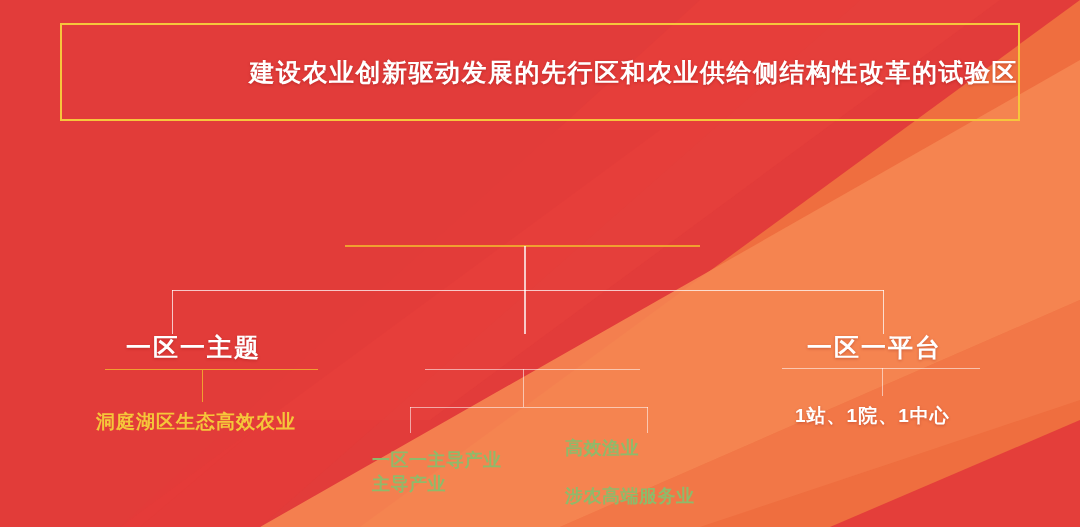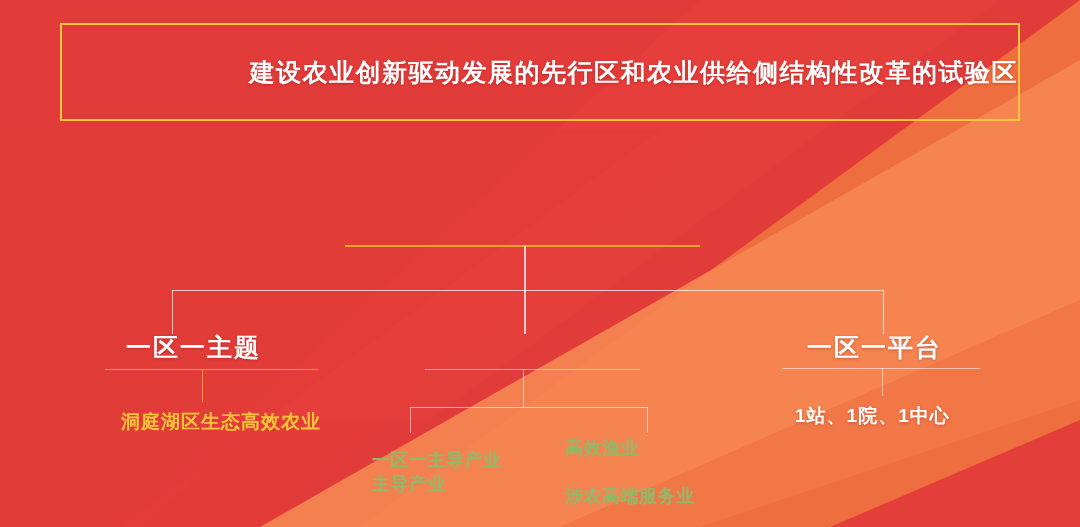--- a/index.html
+++ b/index.html
@@ -87,21 +87,21 @@
     text-shadow: 0 1px 3px rgba(120,10,10,0.32);
   }
 
   
   .leaf {
     position: absolute;
     white-space: nowrap;
     font-weight: bold;
     line-height: 1.32;
   }
-  .leaf.gold  { color: #f5c63a; font-size: 19px; letter-spacing: 1px; margin-left: 25px; }
+  .leaf.gold  { color: #f5c63a; font-size: 19px; letter-spacing: 1px; }
   .leaf.green { color: #8fba6a; font-size: 18px; letter-spacing: 0.5px; }
   .leaf.white { color: #ffffff; font-size: 19px; letter-spacing: 1px;
                 text-shadow: 0 1px 3px rgba(120,10,10,0.30); }
 </style>
 </head>
 <body>
 
 <div id="stage">
 
   <div class="bg-layer">

